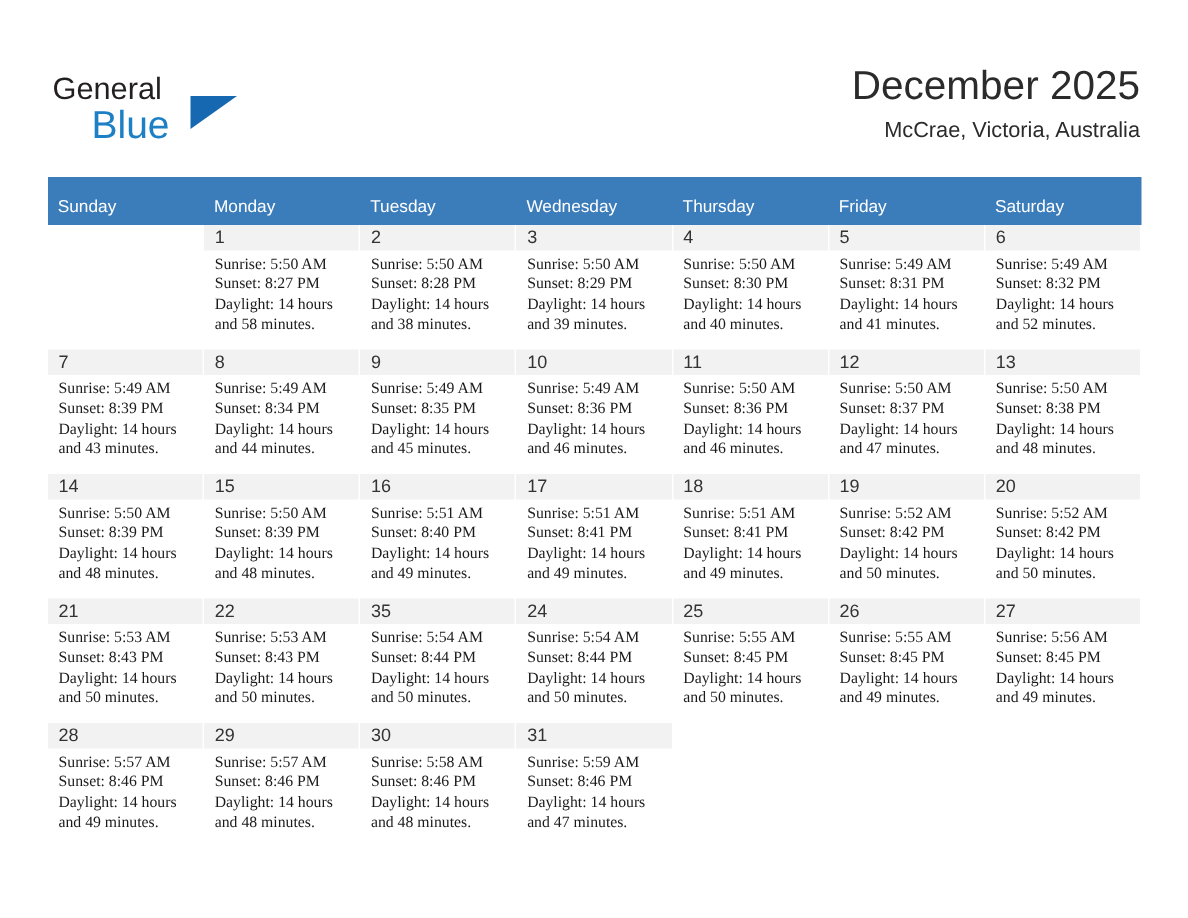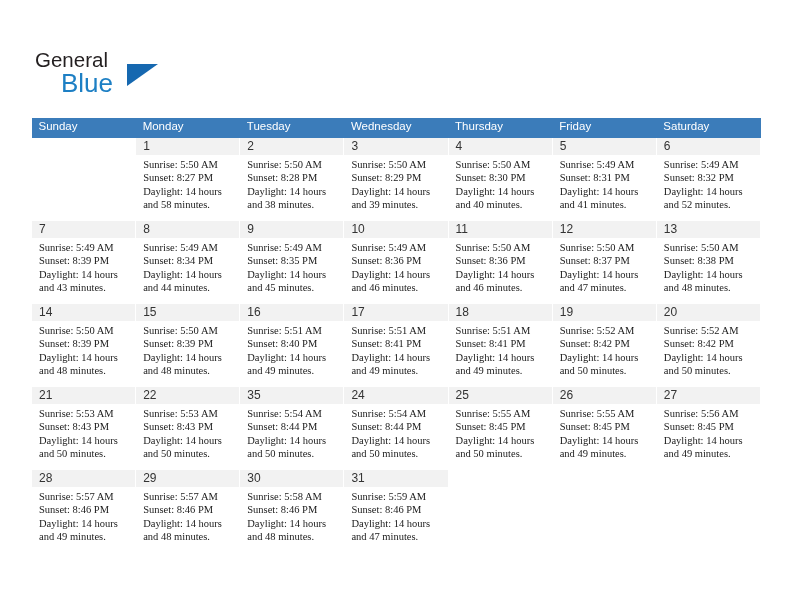--- a/index.html
+++ b/index.html
@@ -93,21 +93,21 @@
     width: 730px;
     border-collapse: collapse;
     table-layout: fixed;
   }
   .calendar th {
     background: #3b7cba;
     color: #ffffff;
     font-size: 11.5px;
     font-weight: normal;
     text-align: left;
-    padding: 0 0 4px 7px;
+    padding: 12px 0 4px 7px;
     height: 16px;
     border: none;
   }
   .calendar td {
     width: 104.28px;
     height: 82px;
     vertical-align: top;
     padding: 0;
     border-left: 1px solid #ffffff;
     border-right: 1px solid #ffffff;
@@ -153,20 +153,24 @@
 <div class="page">
 
   <div class="header">
 
     <div class="brand">
       <span class="brand-general">General</span>
       <span class="brand-triangle"></span>
       <span class="brand-blue">Blue</span>
     </div>
 
+    <div class="title-block">
+      <div class="month-title">December 2025</div>
+      <div class="location-sub">McCrae, Victoria, Australia</div>
+    </div>
 
   </div>
 
   <table class="calendar">
     <thead>
       <tr>
         <th>Sunday</th>
         <th>Monday</th>
         <th>Tuesday</th>
         <th>Wednesday</th>

